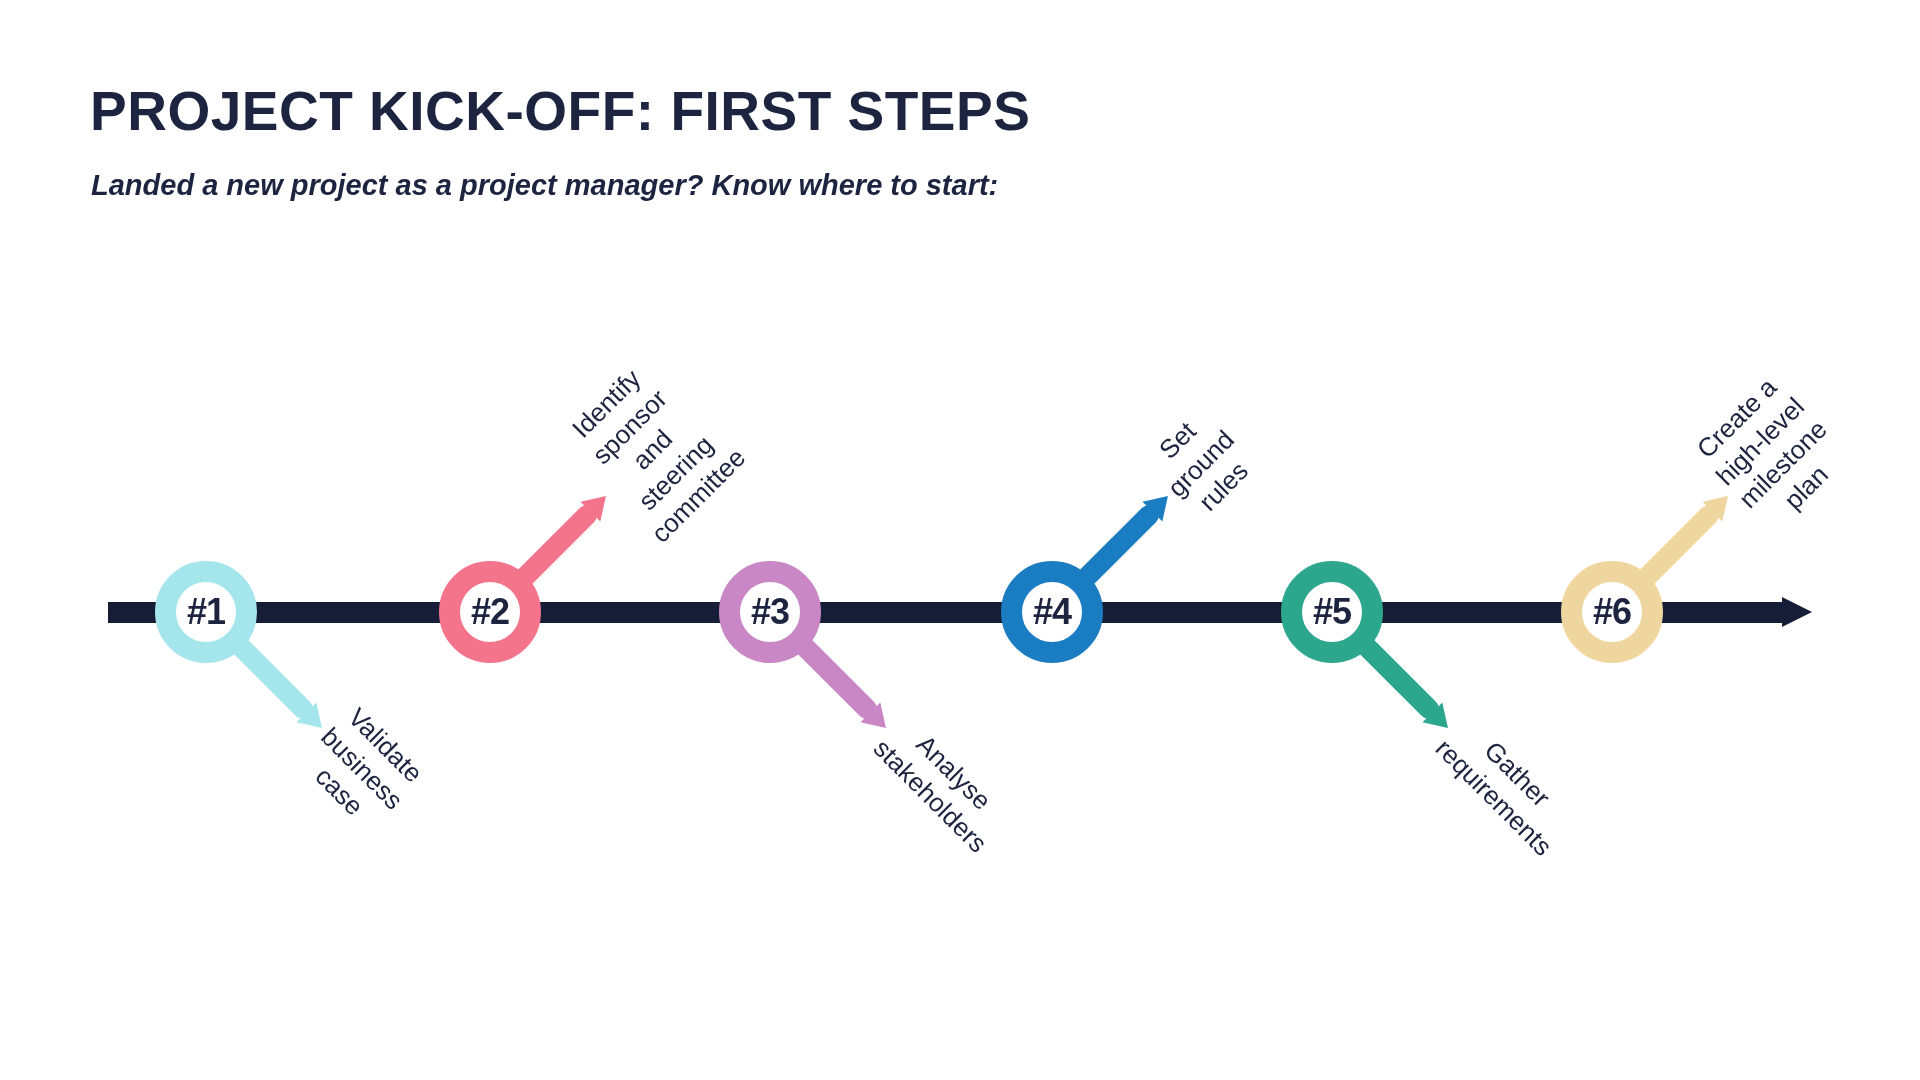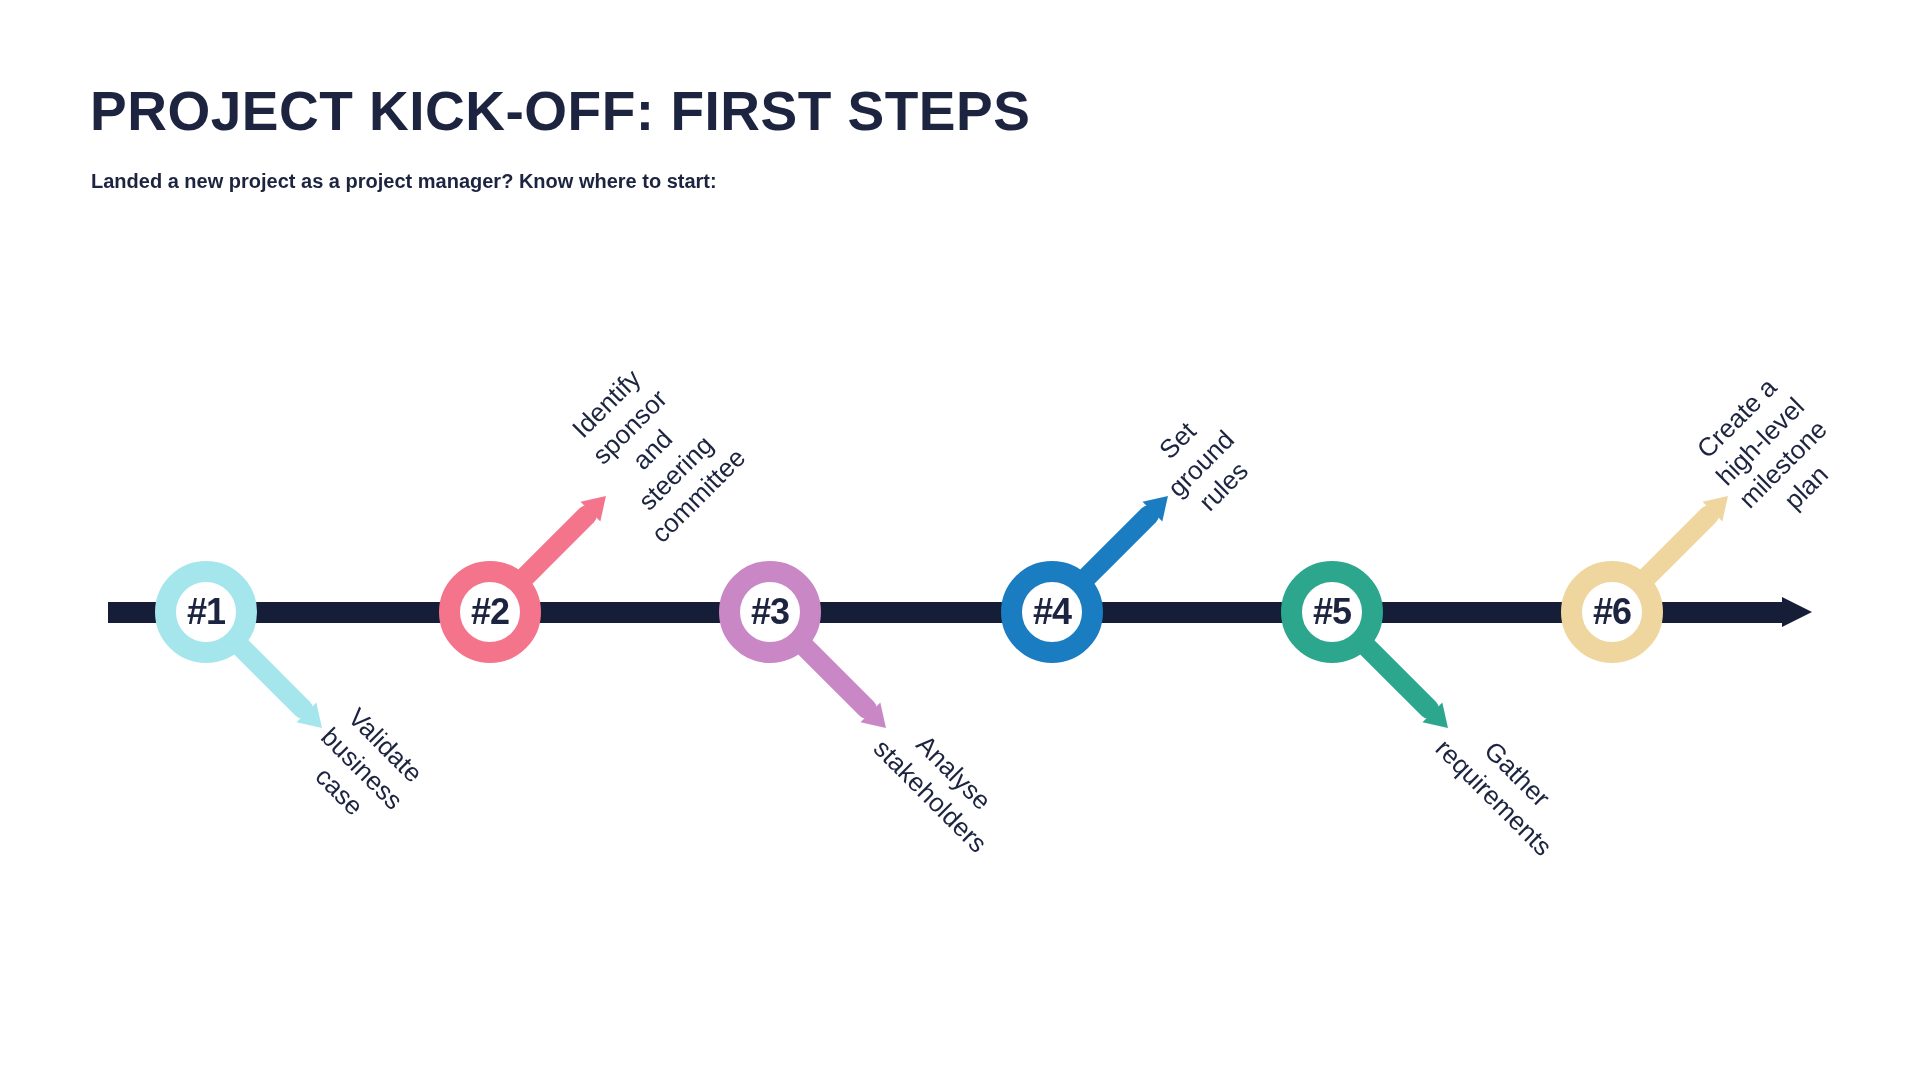--- a/index.html
+++ b/index.html
@@ -20,24 +20,25 @@
     line-height: 1;
     font-weight: 700;
     letter-spacing: 0.5px;
     color: var(--ink, #1c2440);
   }
   .subtitle {
     position: absolute;
     left: 91px;
     top: 170px;
     margin: 0;
-    font-size: 20px;
+    font-size: 29px;
     line-height: 1.1;
     font-weight: 700;
     color: var(--ink, #1c2440);
+    font-style: italic;
   }
   .tl-bar {
     position: absolute;
     left: 108px;
     top: 602px;
     width: 1676px;
     height: 21px;
     background: var(--line, #151d37);
   }
   .tl-arrow {

